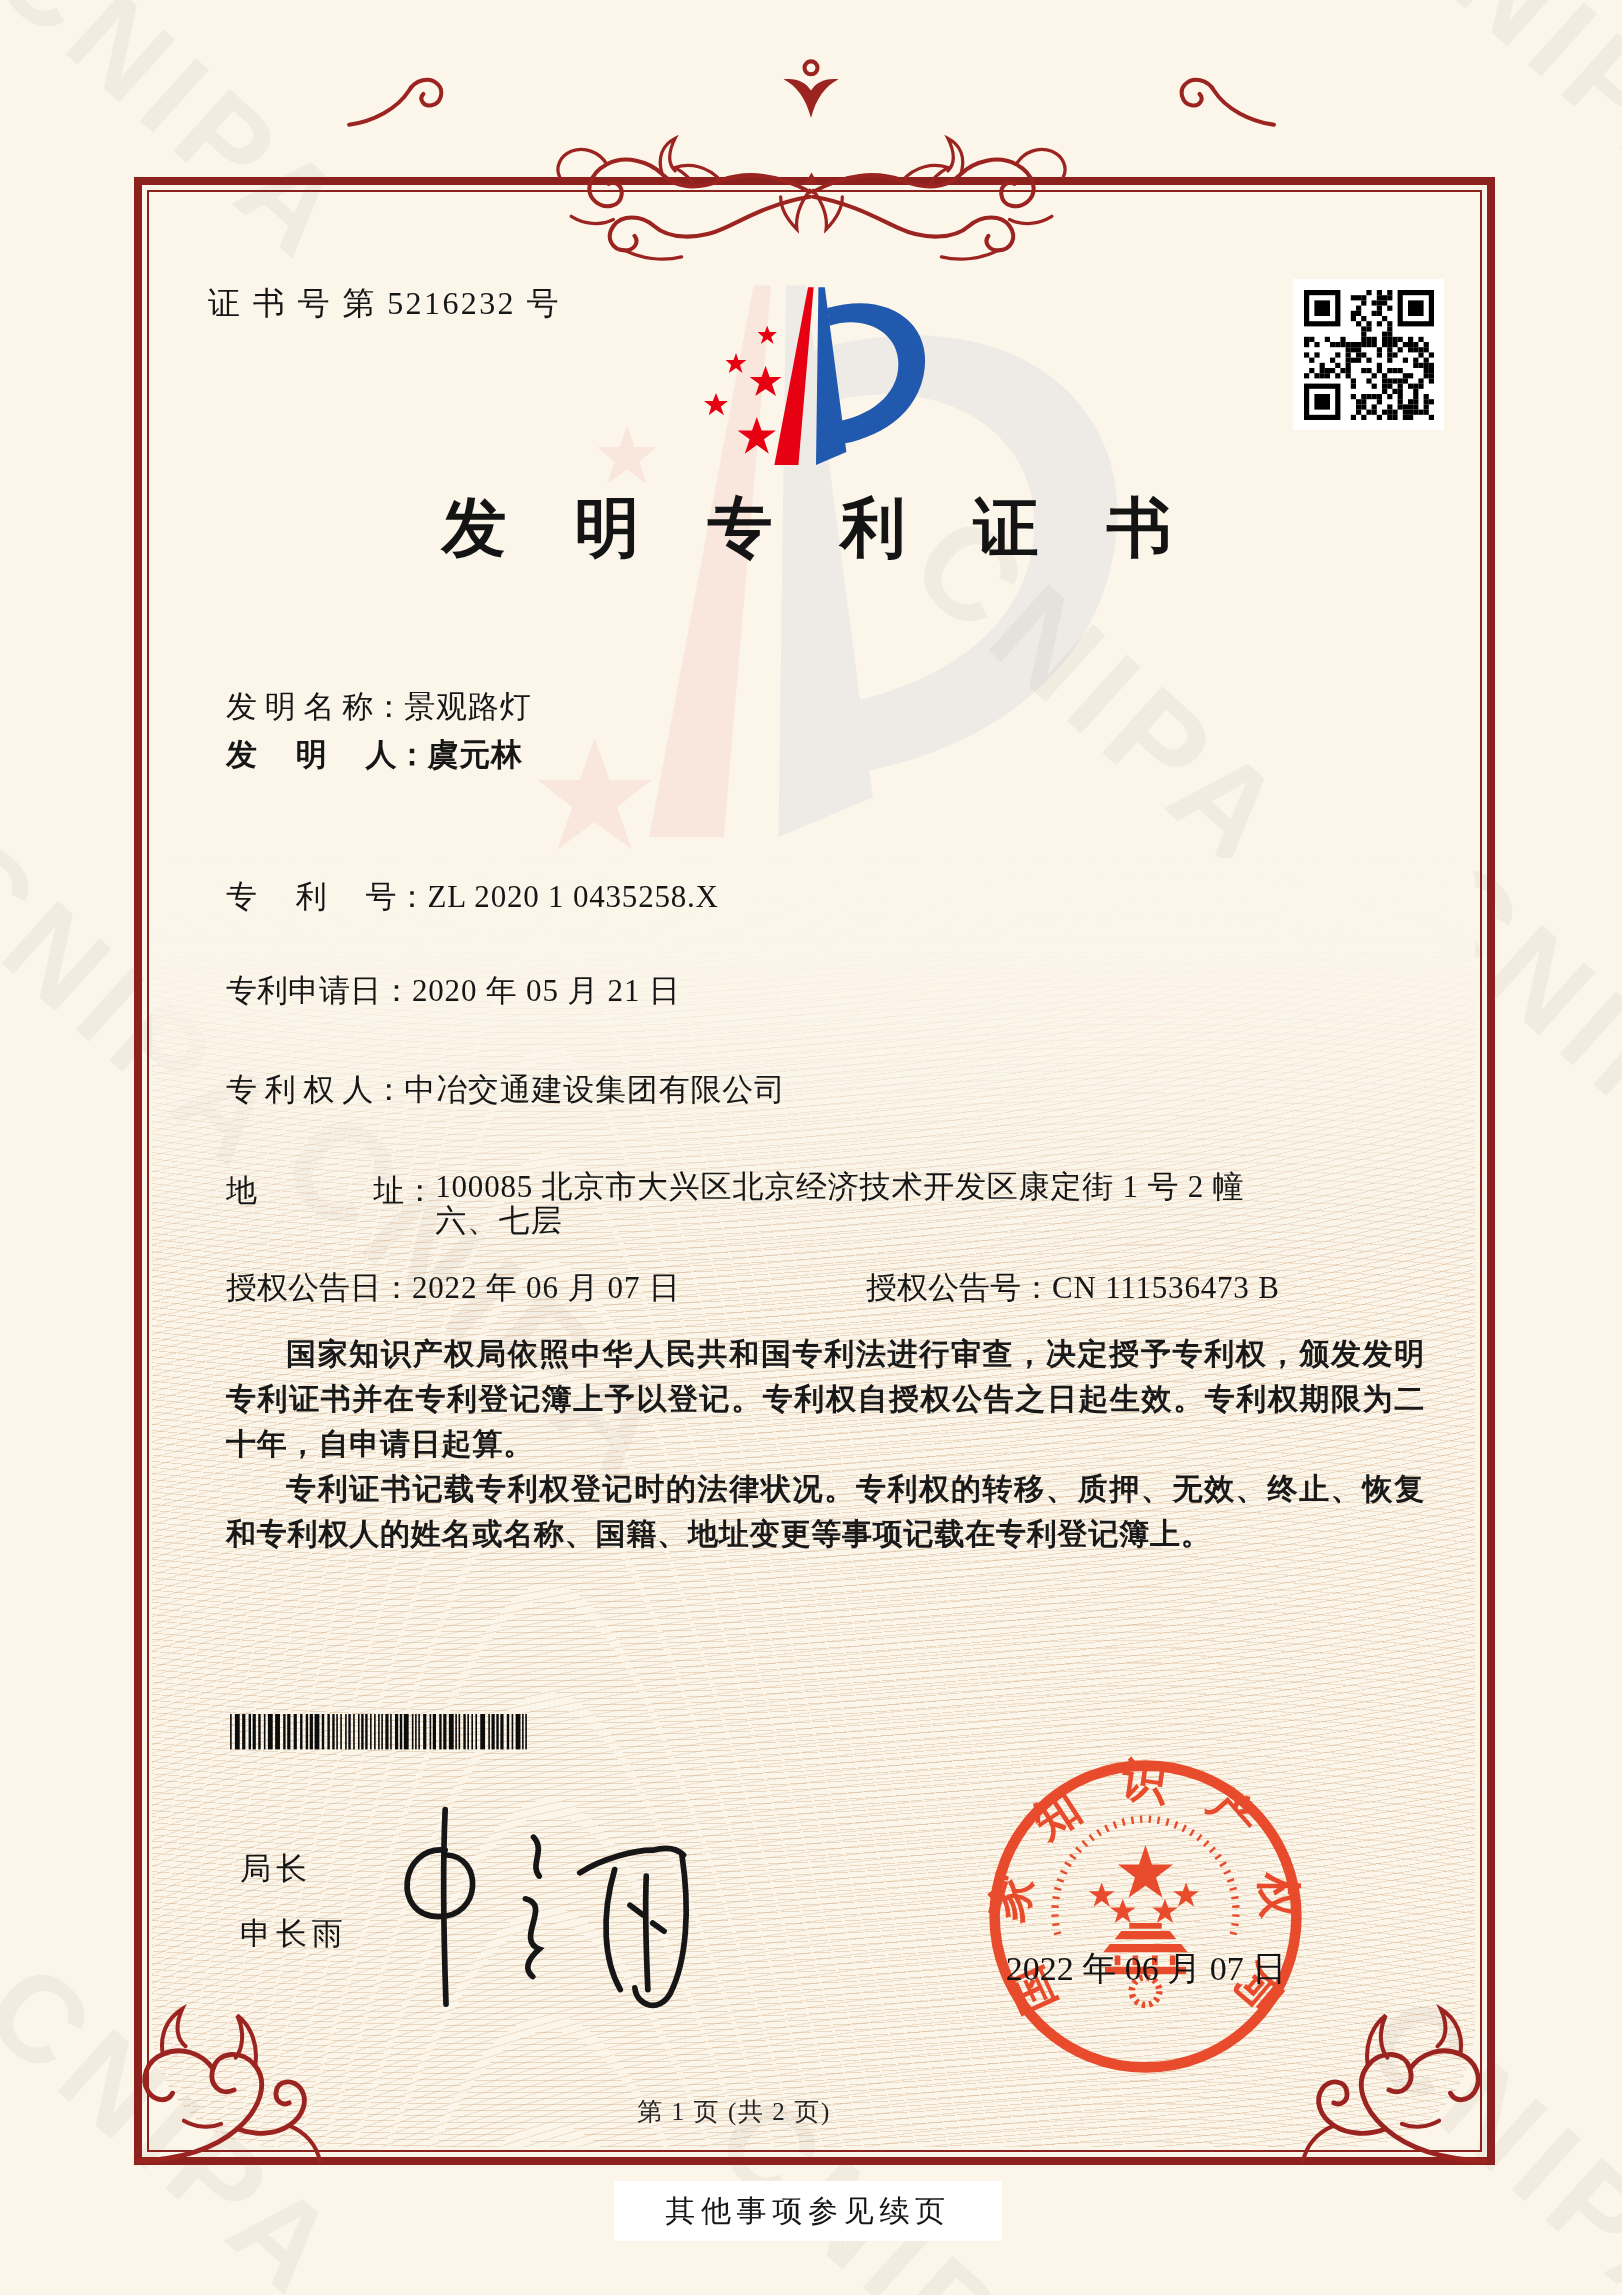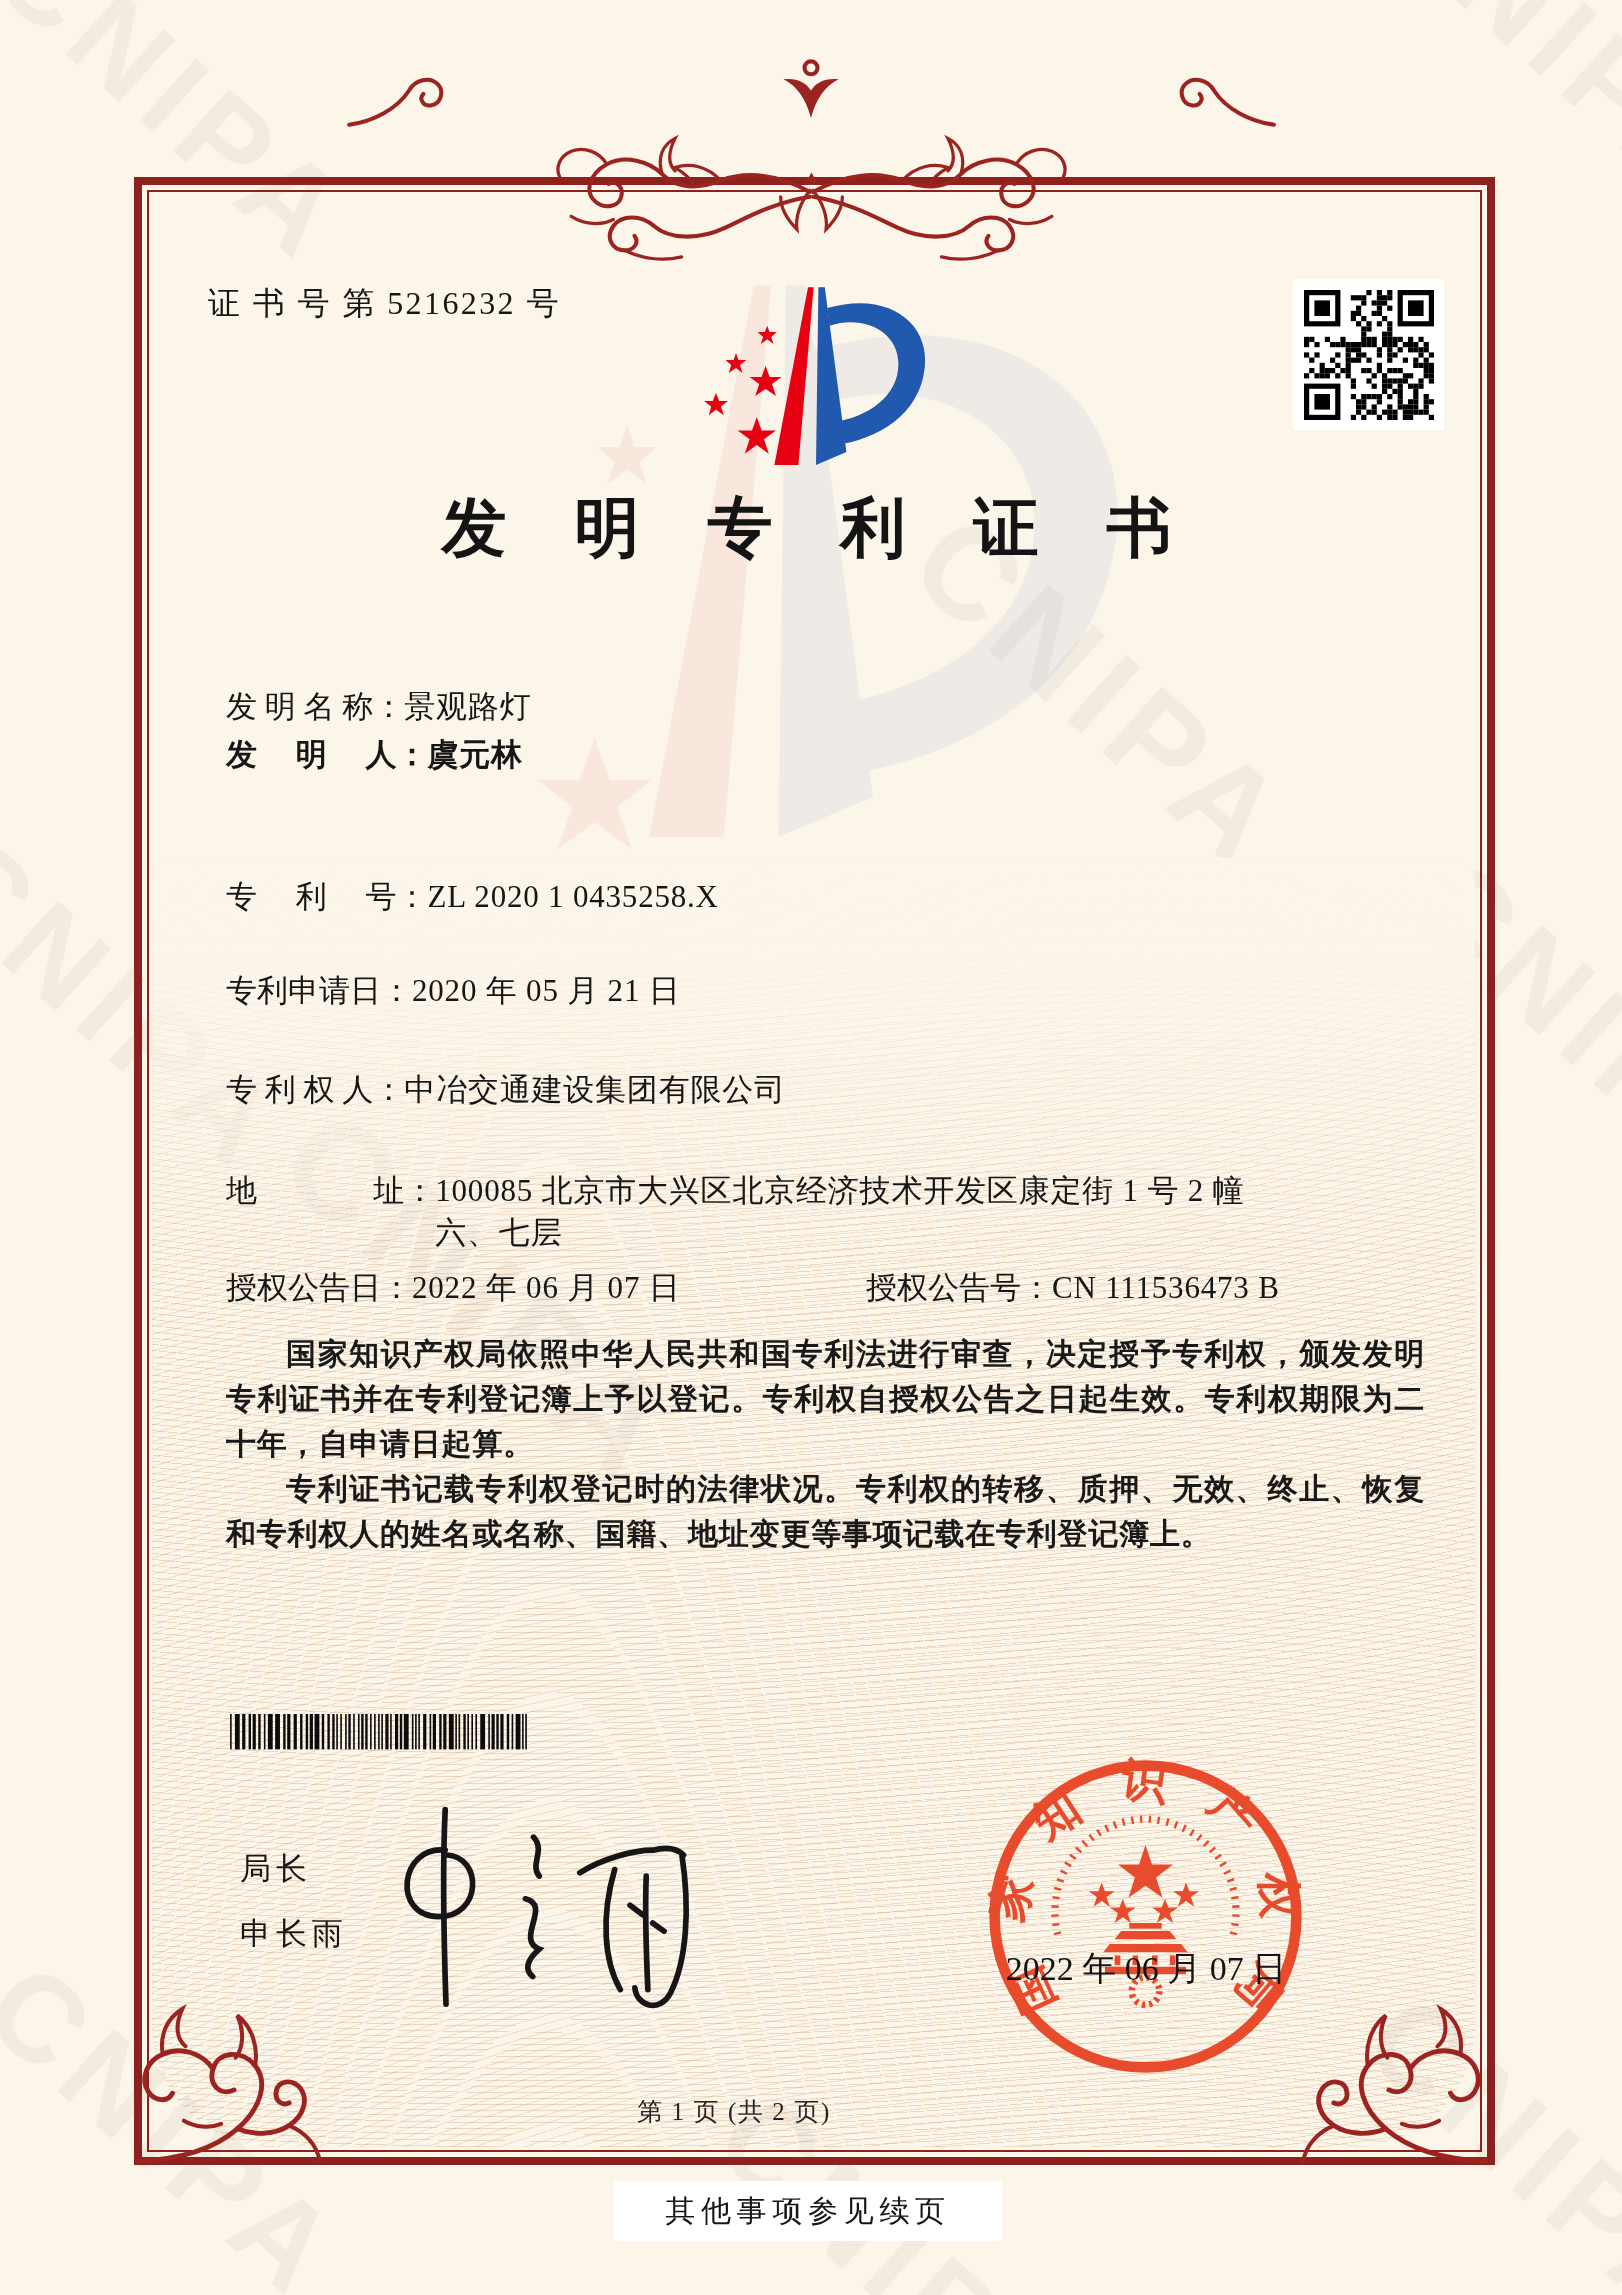--- a/index.html
+++ b/index.html
@@ -33,21 +33,21 @@
   .qr-box svg{position:absolute;left:10.5px;top:10.5px;}
   .title{position:absolute;left:134px;top:484px;width:1345px;text-align:center;
          font-size:65px;font-weight:bold;color:#141414;letter-spacing:68px;
          padding-left:68px;box-sizing:border-box;z-index:4;}
 
   
   .frow{position:absolute;left:226px;font-size:31px;color:#161616;z-index:4;}
   .flabel{white-space:pre;}
   .fvalue{letter-spacing:0.8px;}
   .fvalue.multi{display:inline-block;vertical-align:top;white-space:pre-line;
-                width:957px;line-height:42px;}
+                width:957px;line-height:34px;}
   .r1{top:686px;} .r2{top:734px;font-weight:bold;} .r3{top:876px;} .r4{top:970px;}
   .r5{top:1069px;} .r6{top:1170px;}
   .grant-b{position:absolute;left:866px;top:1267px;font-size:31px;color:#161616;z-index:4;}
   .grant-a{position:absolute;left:226px;top:1267px;font-size:31px;color:#161616;z-index:4;}
 
   
   .body-text{position:absolute;left:226px;top:1331px;width:1199px;z-index:4;
              font-size:30px;line-height:45px;color:#191919;letter-spacing:0.8px;text-align:justify;}
   .body-text p{margin:0;text-indent:2em;font-weight:bold;}
 

